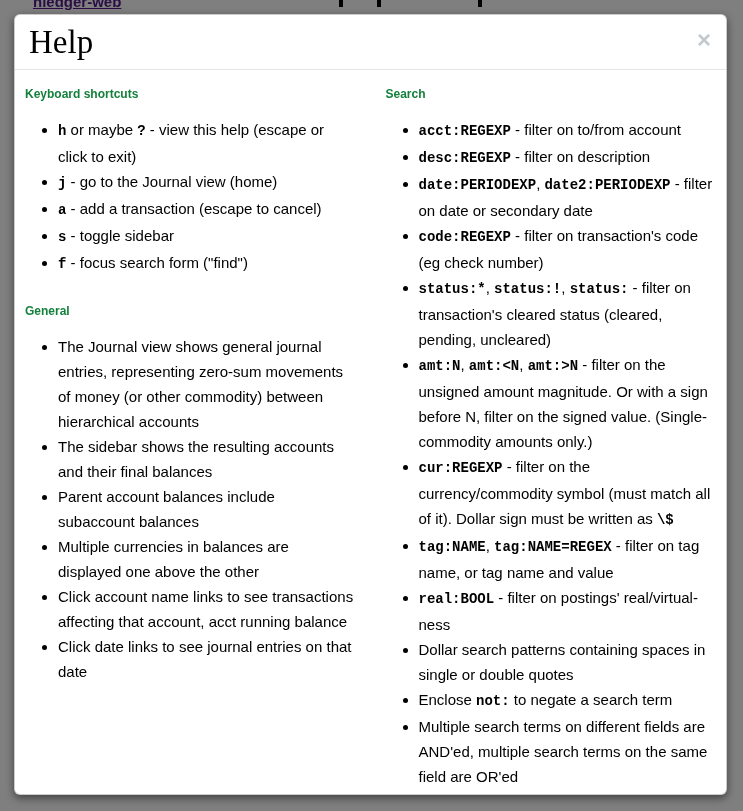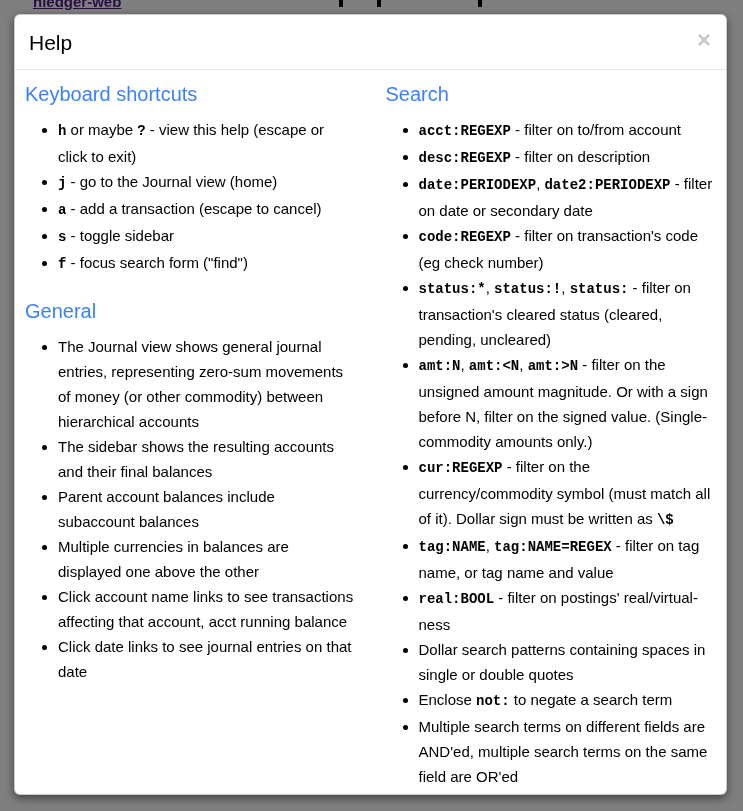--- a/index.html
+++ b/index.html
@@ -40,40 +40,40 @@
     border-radius: 6px;
     box-shadow: 0 3px 9px rgba(0,0,0,0.5);
     z-index: 3;
     overflow: hidden;
   }
   .modal-header {
     padding: 12px 15px 11px 14px;
     border-bottom: 1px solid #e5e5e5;
   }
   .modal-title {
-    font-size: 21px; line-height: 31px;
-    font-weight: 500; color: #000;
+    font-size: 33px; line-height: 31px;
+    font-weight: 500; color: #000; font-family: Liberation Serif, serif;
   }
   .close-btn {
     float: right;
     font-size: 24px; line-height: 20px;
     font-weight: bold;
     color: #c2c9ce;
     cursor: pointer;
     margin-top: 3px;
   }
   .modal-body {
     padding: 14px 10px;
     display: flex;
     gap: 30px;
   }
   .col { flex: 1; min-width: 0; }
 
   .section-heading {
-    font-size: 20px; font-weight: normal; color: #3b82f6;
+    font-size: 12px; font-weight: bold; color: #15803d;
     line-height: 20px;
     margin: 0 0 13px;
   }
   .section-heading:not(:first-child) { margin-top: 24px; }
   .col ul {
     margin: 12px 0 10px;
     padding-left: 33px;
     list-style: disc;
   }
   .col li {

